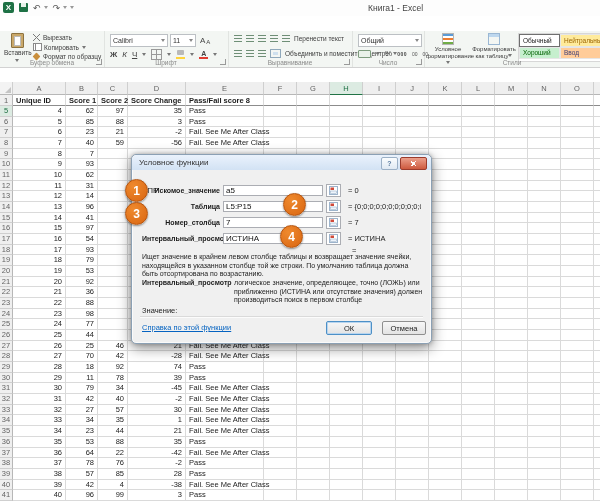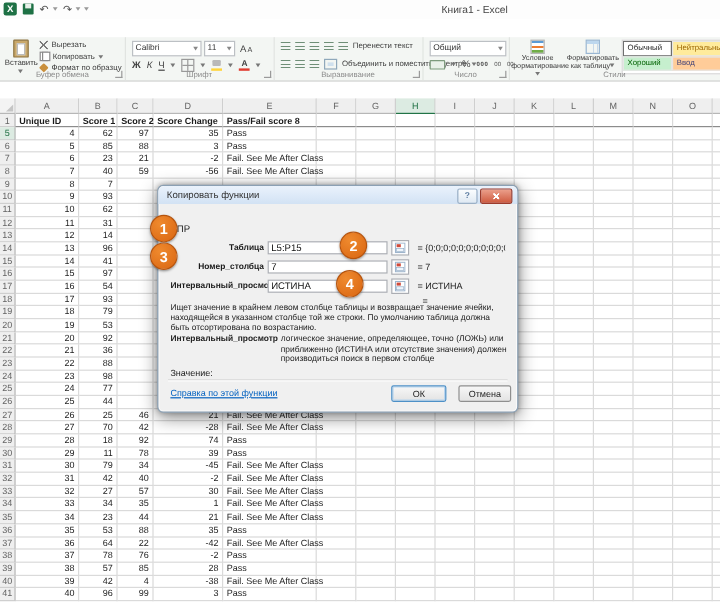--- a/index.html
+++ b/index.html
@@ -1031,30 +1031,42 @@
         <div class="dcell" style="width: 33px; line-height: 10.68px;"></div>
         <div class="dcell" style="width: 33px; line-height: 10.68px;"></div>
         <div class="dcell" style="width: 33px; line-height: 10.68px;"></div>
         <div class="dcell" style="width: 33px; line-height: 10.68px;"></div>
         <div class="dcell" style="width: 33px; line-height: 10.68px;"></div>
       </div>
     </div>
 
   <div class="dialog">
     <div class="dlg-title">
-      <span>Копировать функции</span>
+      <span>Условное функции</span>
       <span class="dlg-btns">
         <span class="dlg-help">?</span>
         <span class="dlg-close">
             <span class="i-close"></span>
           </span>
       </span>
     </div>
     <div class="fn-name">ВПР</div>
 
+    <div class="dfield f1">
+      <span class="dlabel">Искомое_значение</span>
+      <input class="dinput" value="a5" style="">
+      <span class="picker">
+          <svg width="9" height="9" viewBox="0 0 9 9">
+            <rect x="0.5" y="0.5" width="8" height="8" fill="#fff" stroke="#9db4cc"></rect>
+            <rect x="1.5" y="1.5" width="3.5" height="2.5" fill="#d04a3a"></rect>
+            <rect x="1.5" y="5" width="6" height="2.5" fill="#eef4fb" stroke="#8aa5c0" stroke-width="0.5"></rect>
+          </svg>
+        </span>
+      <span class="deq">=  0</span>
+    </div>
     <div class="dfield f2">
       <span class="dlabel">Таблица</span>
       <input class="dinput" value="L5:P15" style="">
       <span class="picker">
           <svg width="9" height="9" viewBox="0 0 9 9">
             <rect x="0.5" y="0.5" width="8" height="8" fill="#fff" stroke="#9db4cc"></rect>
             <rect x="1.5" y="1.5" width="3.5" height="2.5" fill="#d04a3a"></rect>
             <rect x="1.5" y="5" width="6" height="2.5" fill="#eef4fb" stroke="#8aa5c0" stroke-width="0.5"></rect>
           </svg>
         </span>

